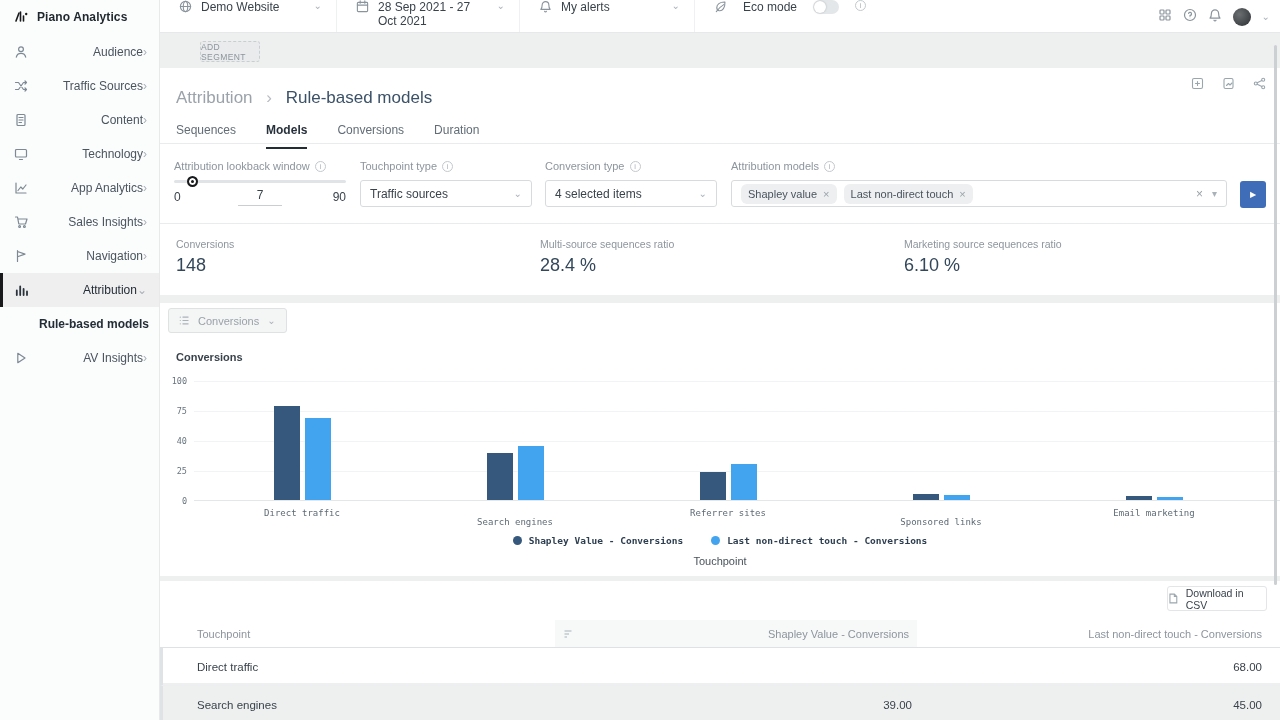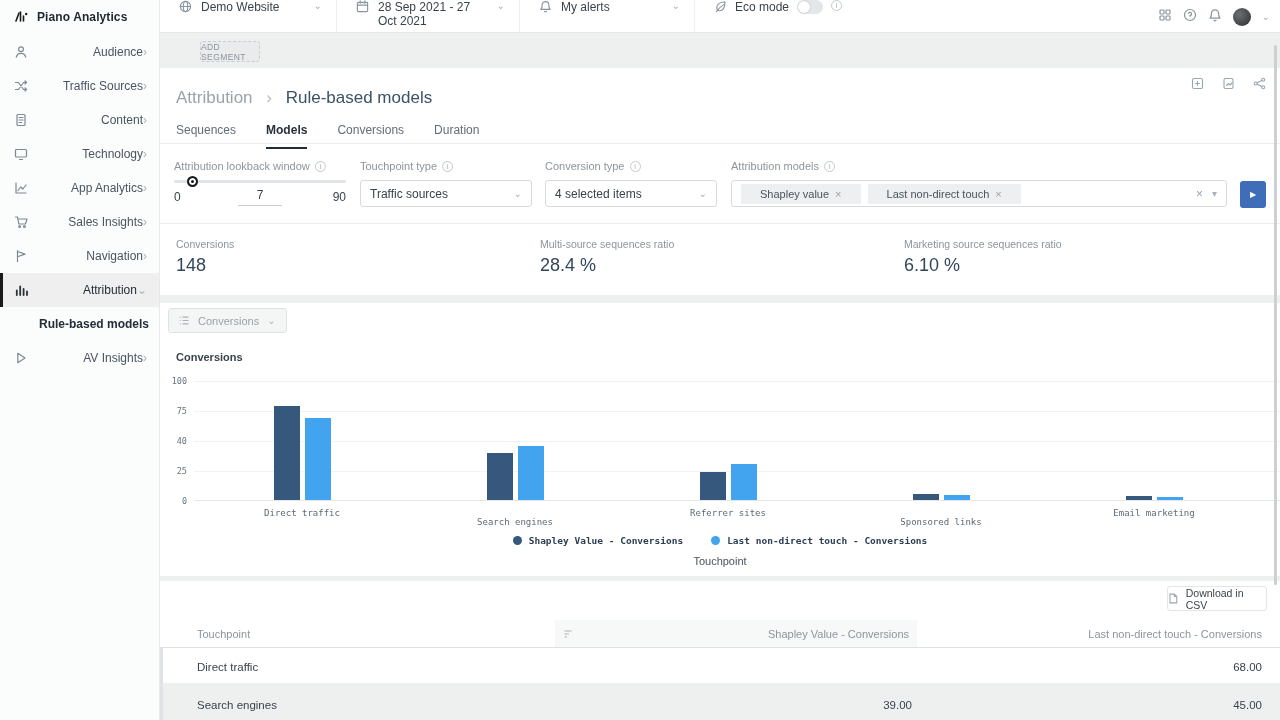--- a/index.html
+++ b/index.html
@@ -82,22 +82,22 @@
   .slider-track { position:relative; width:172px; height:3px; background:#e1e4e6;
     border-radius:2px; margin-top:8px; }
   .slider-handle { position:absolute; left:13px; top:-4px; width:11px; height:11px;
     background:#17191b; border:2px solid #17191b; border-radius:50%; box-shadow:inset 0 0 0 2px #fff; cursor:pointer; }
   .slider-nums { width:172px; display:flex; justify-content:space-between;
     margin-top:7px; font-size:12px; color:#39434c; position:relative; }
   .slider-input { position:absolute; left:50%; transform:translateX(-50%); top:-2px;
     width:44px; text-align:center; border:none; border-bottom:1px solid #c9ced1;
     font-size:12px; color:#39434c; padding-bottom:3px; background:transparent;
     font-family:"Liberation Sans",sans-serif; }
-  .tag { background:#edeff0; border-radius:0; font-size:11px; color:#4a545e;
-    padding:4px 19px; display:inline-flex; align-items:center; gap:6px; cursor:pointer; }
+  .tag { background:#edeff0; border-radius:6px; font-size:11px; color:#4a545e;
+    padding:4px 7px; display:inline-flex; align-items:center; gap:6px; cursor:pointer; }
   .tag .x { color:#9aa2aa; font-size:11px; }
   .ms-right { margin-left:auto; display:flex; align-items:center; gap:9px;
     color:#9aa2aa; font-size:12px; }
   .play-btn { position:absolute; left:1080px; top:113px; width:26px; height:27px;
     background:#3f6db8; border-radius:3px; color:#fff; display:flex; align-items:center;
     justify-content:center; font-size:8px; cursor:pointer; }
   .kpi { position:absolute; top:170px; }
   .kpi-label { font-size:10.5px; color:#8d959d; margin-bottom:5px; }
   .kpi-value { font-size:18px; color:#33475b; }
   
@@ -279,21 +279,21 @@
   <div class="tb-sec" style="width:175px">
     <span class="tb-ic">
       <svg viewBox="0 0 14 14">
           <path d="M7 1.8a3.6 3.6 0 0 1 3.6 3.6c0 3 .8 4.1 1.4 4.7H2c.6-.6 1.4-1.7 1.4-4.7A3.6 3.6 0 0 1 7 1.8z"></path>
           <path d="M6 12.2a1.1 1.1 0 0 0 2 0"></path>
         </svg>
     </span>
     <span>My alerts</span>
     <span class="cv">⌄</span>
   </div>
-  <div class="tb-sec" style="border-right:none; gap:8px">
+  <div class="tb-sec" style="border-right:none; gap:16px">
     <span class="tb-ic">
       <svg viewBox="0 0 14 14">
           <path d="M11.8 2.2C6 2 3 4.8 3 8.2c0 1.6.9 3 2.4 3.3 4 .8 6.6-3.6 6.4-9.3z"></path>
           <path d="M2.5 12.5C5 9 8 6.5 10.5 5"></path>
         </svg>
     </span>
     <span>Eco mode</span>
     <span class="toggle">
         <span class="knob"></span>
       </span>

